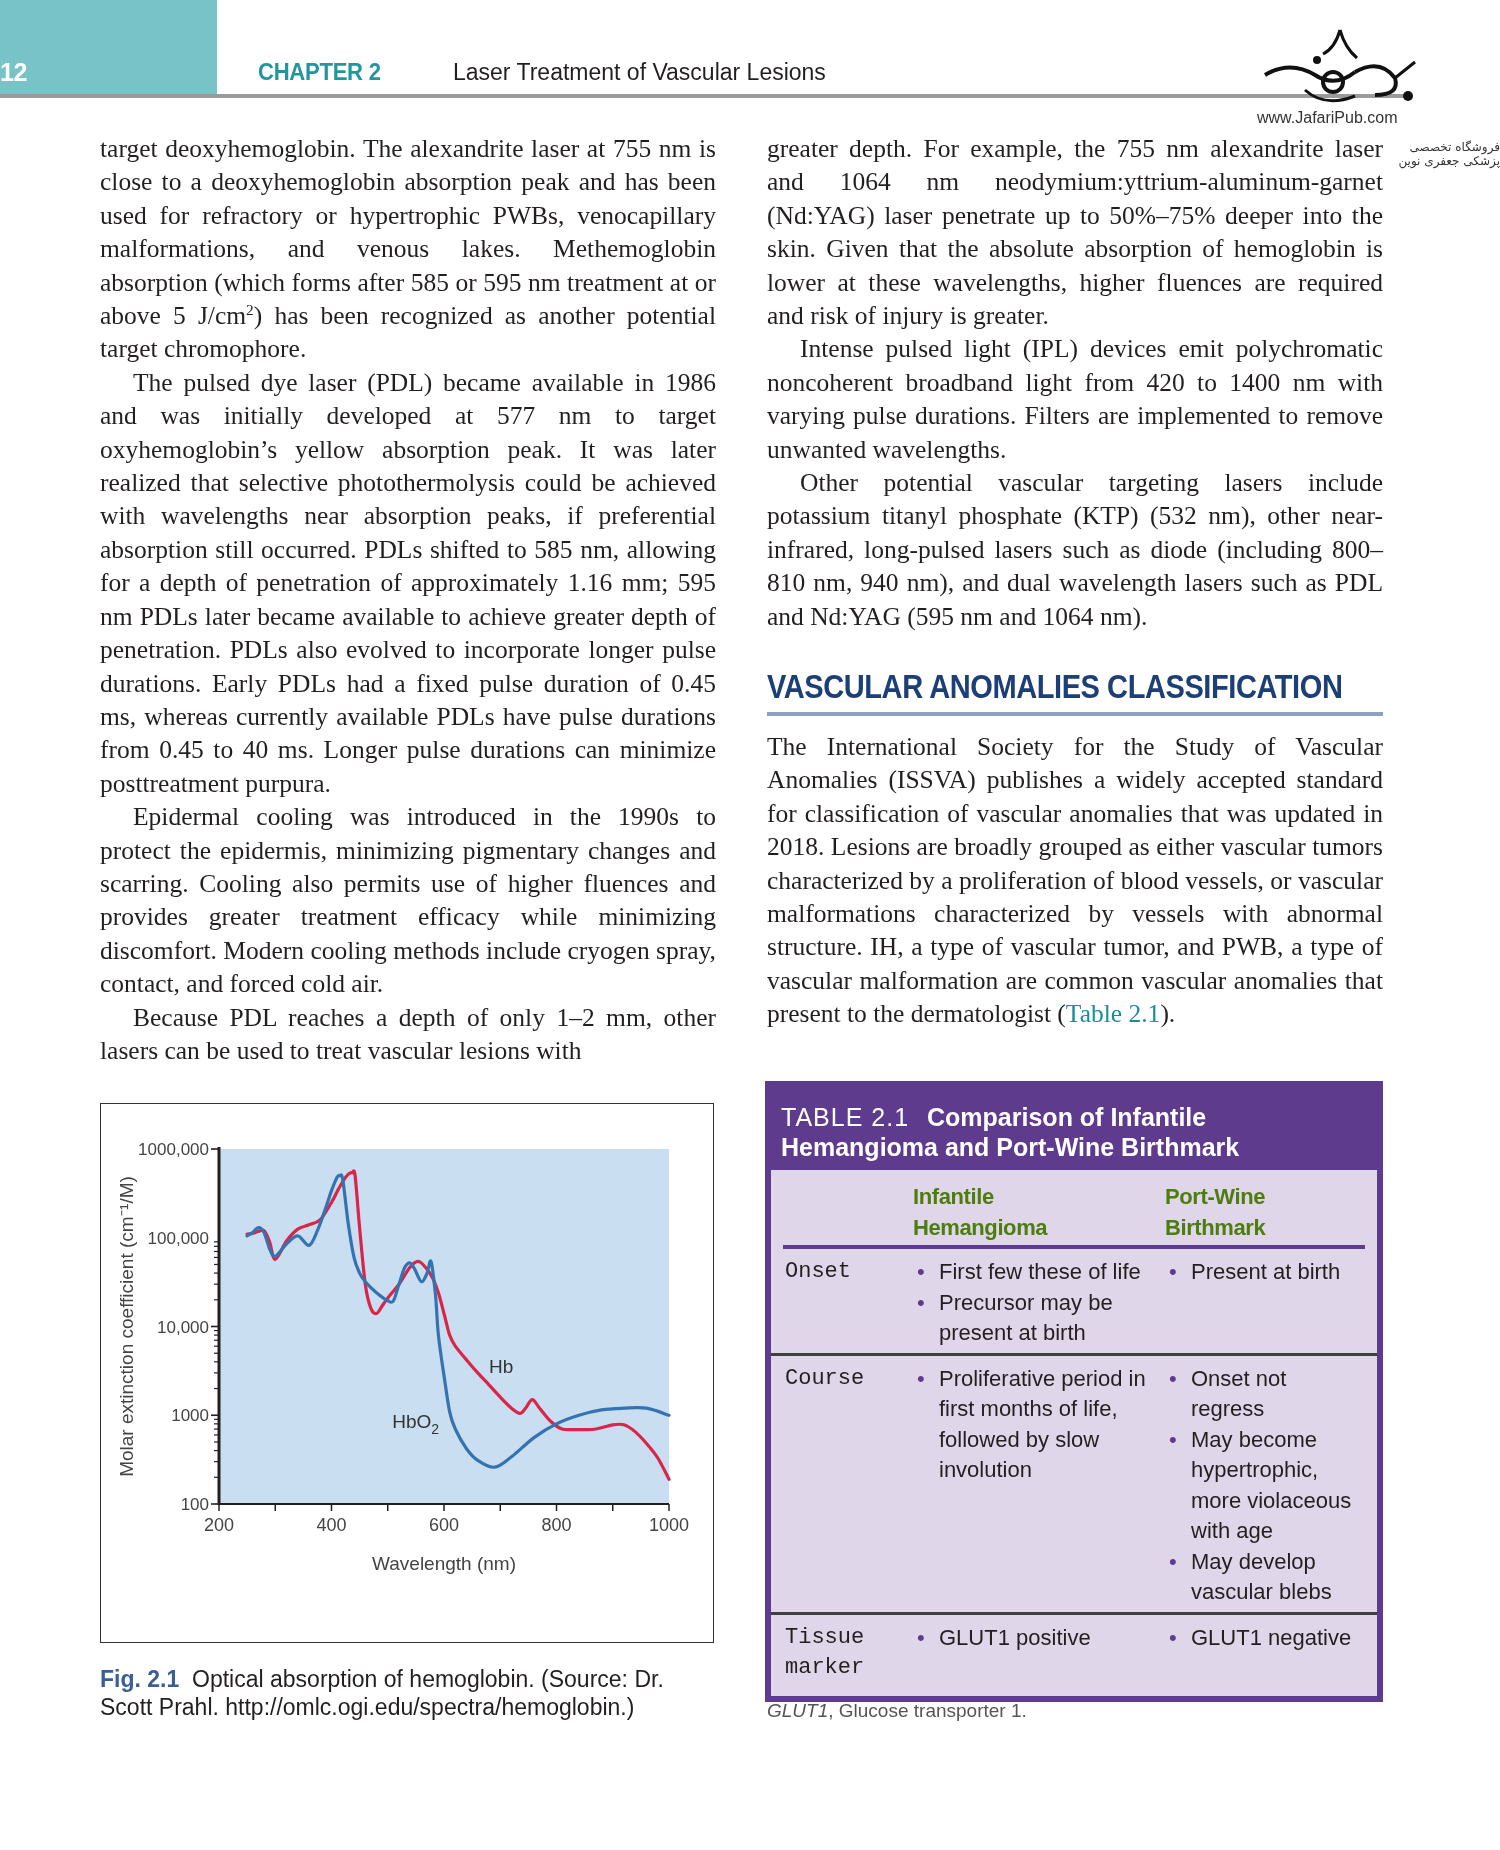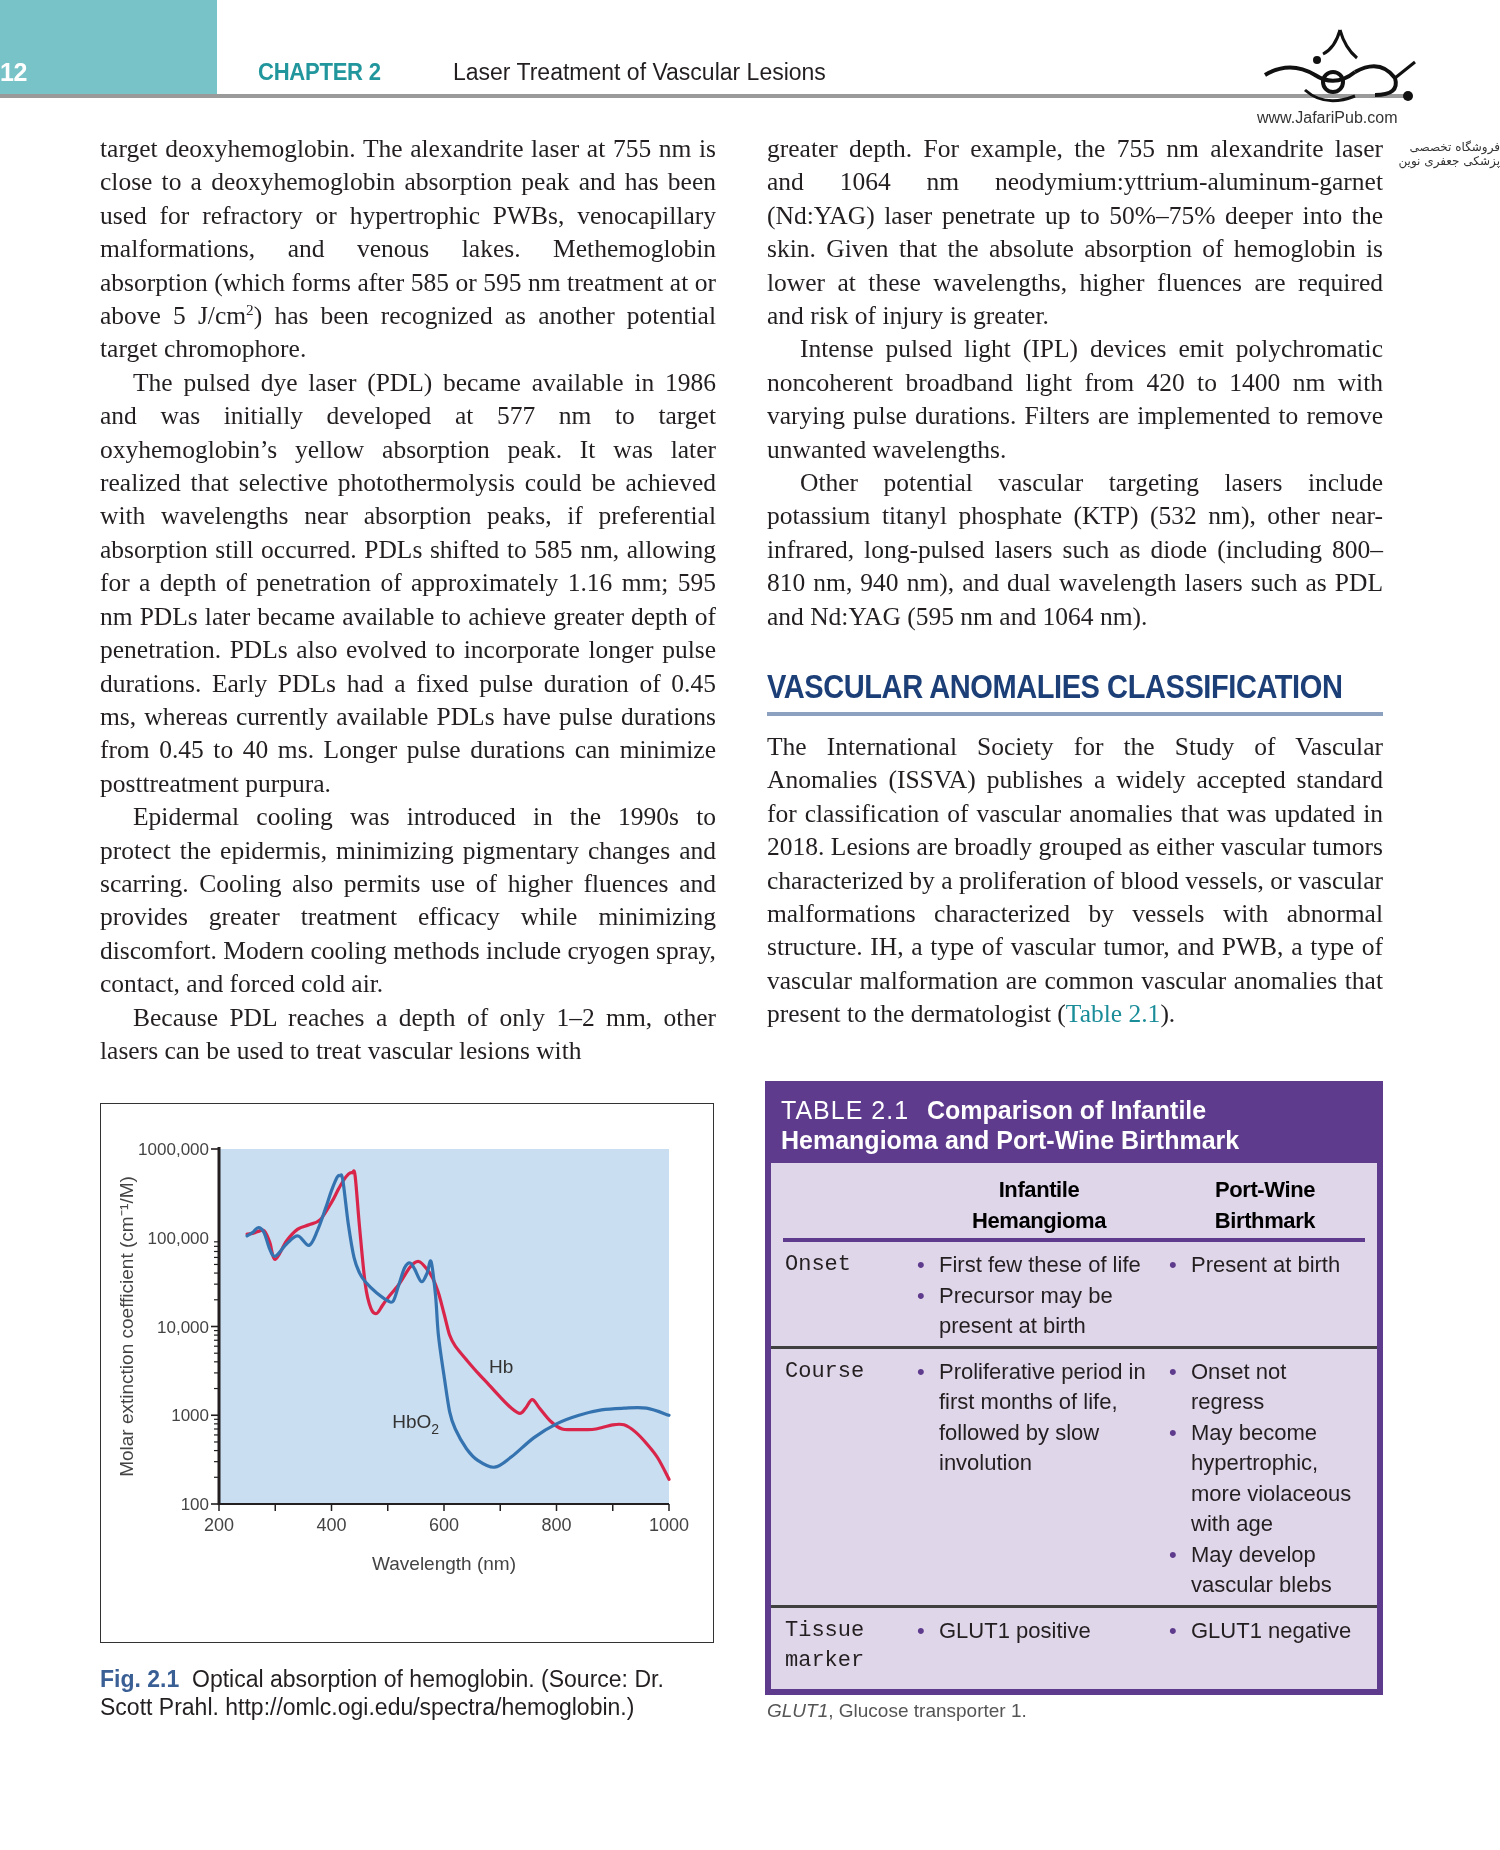--- a/index.html
+++ b/index.html
@@ -31,27 +31,27 @@
   .section-heading { position: absolute; left: 767px; top: 668px; width: 616px; font-family: "Liberation Sans", sans-serif; font-weight: bold; font-size: 33px; color: #1c3f78; letter-spacing: -0.5px; transform: scaleX(0.88); transform-origin: left; white-space: nowrap; }
   .section-rule { position: absolute; left: 767px; top: 712px; width: 616px; height: 4px; background: #8ca1c0; }
 
   
   .fig-box { position: absolute; left: 100px; top: 1103px; width: 614px; height: 540px; border: 1.5px solid #333; background: #fff; }
   .fig-svg { position: absolute; left: 0; top: 0; }
   .fig-caption { position: absolute; left: 100px; top: 1665px; width: 620px; font-family: "Liberation Sans", sans-serif; font-size: 23px; line-height: 28px; color: #231f20; }
   .fig-label { font-weight: bold; color: #3a5f95; }
 
   
-  .tbl { position: absolute; left: 765px; top: 1081px; width: 618px; background: #5e3b8c; padding: 8px 6px 6px 6px; }
+  .tbl { position: absolute; left: 765px; top: 1081px; width: 618px; background: #5e3b8c; padding: 15px 6px 6px 6px; }
   .tbl-head { padding: 6px 10px 8px 10px; color: #fff; font-family: "Liberation Sans", sans-serif; font-size: 25px; line-height: 30px; }
   .tbl-num { font-weight: normal; letter-spacing: 1px; margin-right: 18px; }
   .tbl-titletxt { font-weight: bold; }
   .tbl-body { background: #e0d6ea; padding: 0 12px 8px 12px; font-family: "Liberation Sans", sans-serif; font-size: 22px; line-height: 30.5px; color: #231f20; }
   .tbl-colhdr { display: grid; grid-template-columns: 130px 252px 1fr; padding-top: 12px; padding-bottom: 2px; border-bottom: 4px solid #5e3b8c; }
-  .tbl-colhdr span { font-weight: bold; color: #000000; letter-spacing: -0.4px; text-align: center; }
+  .tbl-colhdr span { font-weight: bold; color: #4d7c0f; letter-spacing: -0.4px; }
   .tbl-row { display: grid; grid-template-columns: 130px 252px 1fr; padding: 8px 0 4px 0; }
   .tbl-row + .tbl-row { border-top: 3px solid #404040; margin: 0 -12px; padding-left: 12px; padding-right: 12px; }
   .tbl-rowlabel { padding-left: 2px; font-family: Liberation Mono, monospace; }
   .tbl-list { list-style: none; }
   .tbl-list li { position: relative; padding-left: 26px; }
   .tbl-list li::before { content: "•"; position: absolute; left: 4px; color: #5e3b8c; }
   .tbl-footnote { position: absolute; left: 767px; top: 1700px; font-family: "Liberation Sans", sans-serif; font-size: 19px; color: #555; }
   .tbl-footnote i { font-style: italic; }
 </style>
 </head>

